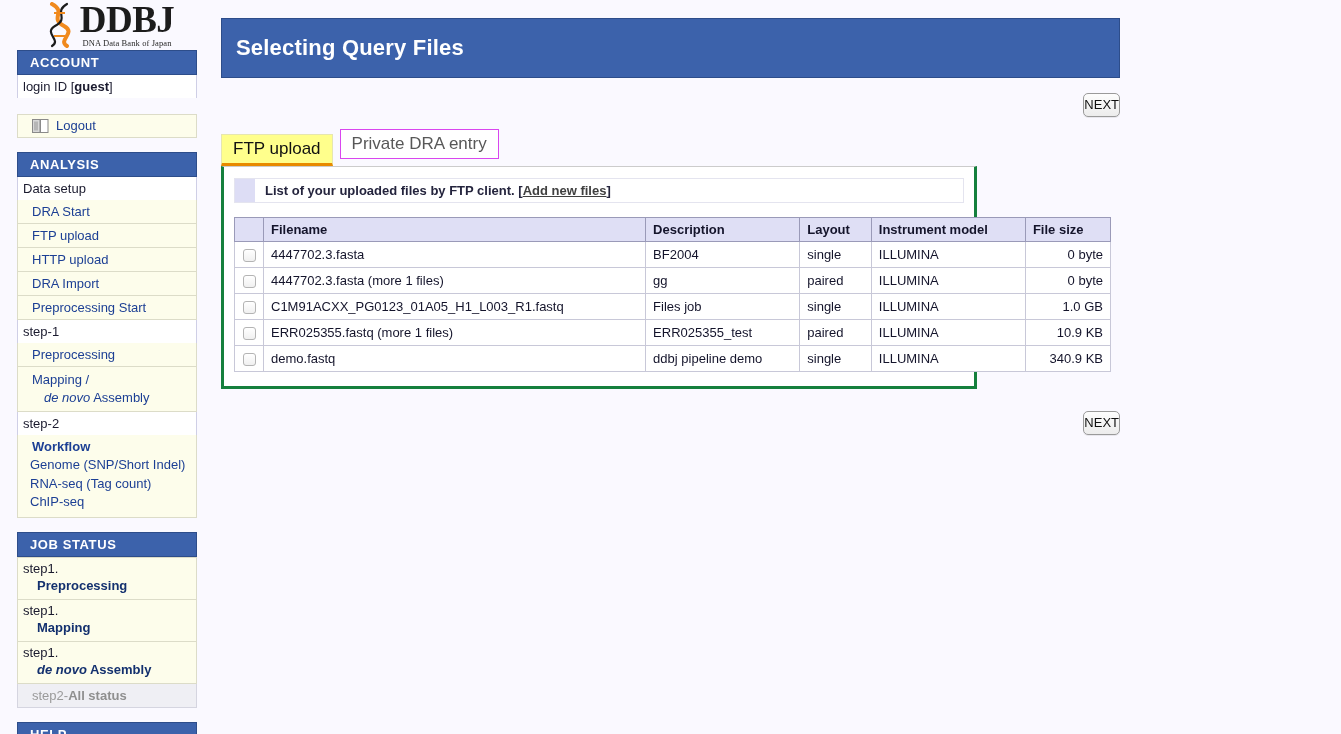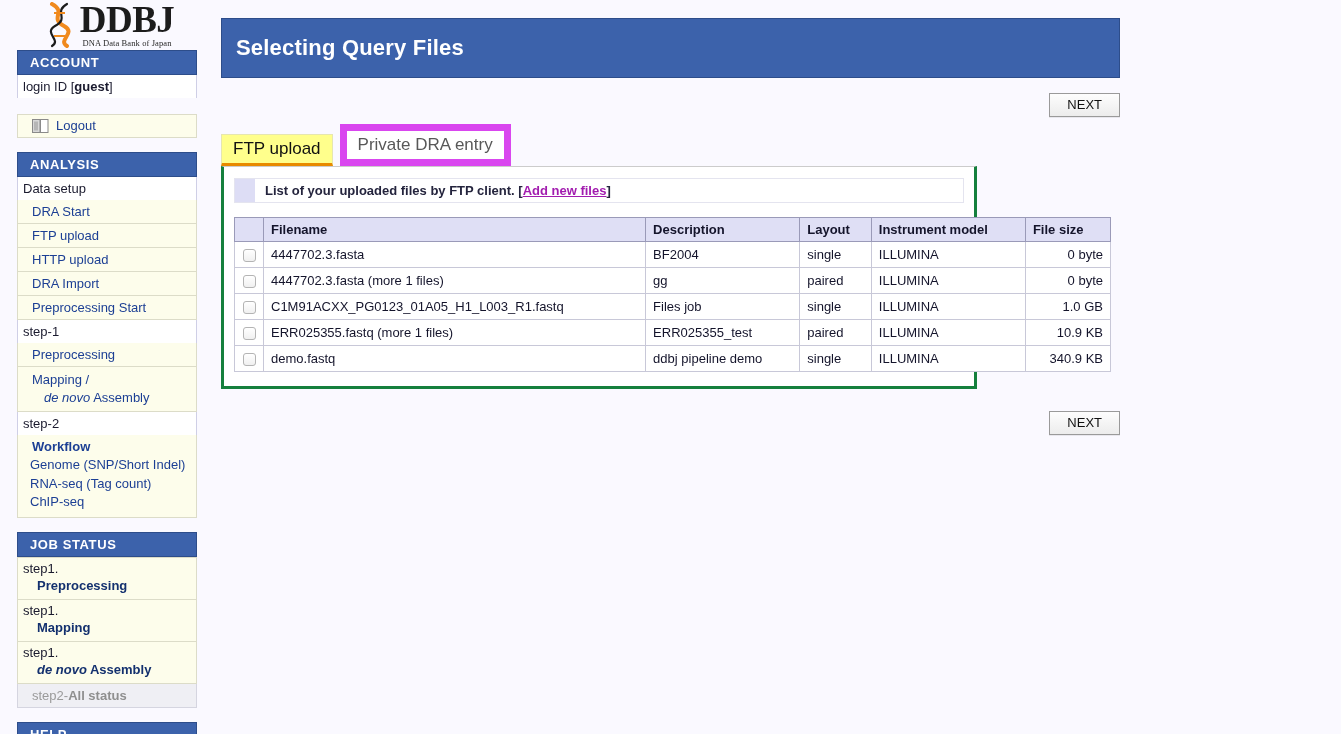--- a/index.html
+++ b/index.html
@@ -135,45 +135,45 @@
   }
 
   .next-row { width: 899px; display: flex; justify-content: flex-end; }
   .next-row.top { margin-top: 15px; }
   .next-row.bottom { margin-top: 22px; }
   .btn-next {
     font-family: "Liberation Sans", sans-serif;
     font-size: 13px; color: #111;
     background: linear-gradient(#fdfdfd, #ececec);
     border: 1px solid #9a9a9a;
-    border-radius: 0;
-    padding: 3px 17px 4px;
+    border-radius: 5px;
+    padding: 3px 0 4px;
     cursor: pointer;
     box-shadow: 0 1px 0 rgba(0,0,0,0.07);
   }
 
   .tabs { margin-top: 18px; display: flex; align-items: flex-end; height: 31px; }
   .tab {
     font-size: 17px;
     padding: 3px 11px 4px;
     cursor: pointer;
     line-height: 1.25;
   }
   .tab.active {
     background: #ffff8c;
     color: #111;
     border: 1px solid #e6e6b0;
     border-bottom: 3px solid #e88a00;
   }
   .tab.inactive {
     background: #ffffff;
     color: #585858;
-    border: 7px solid #d946ef;
+    border: 1px solid #d946ef;
     margin-left: 7px;
-    margin-bottom: 0px;
+    margin-bottom: 7px;
   }
 
   .panel {
     width: 756px;
     background: #ffffff;
     border: 3px solid #15803d;
     border-top: 1px solid #cccccc;
     padding: 11px 10px 14px 10px;
   }
 
@@ -183,21 +183,21 @@
     border: 1px solid #e4e4ef;
     height: 25px;
     margin-bottom: 14px;
   }
   .info-accent { width: 20px; background: #ddddf5; flex: none; }
   .info-text {
     display: flex; align-items: center;
     padding-left: 10px;
     font-size: 13px; font-weight: bold; color: #24243d;
   }
-  .info-text a { color: #a21caf; text-decoration: underline; font-weight: bold; }
+  .info-text a { color: #404040; text-decoration: underline; font-weight: bold; }
 
   table.files {
     border-collapse: collapse;
     width: 877px;
     font-size: 13px;
   }
   table.files th {
     background: #dfdff5;
     border: 1px solid #9a9ab8;
     font-size: 13px; font-weight: bold;

